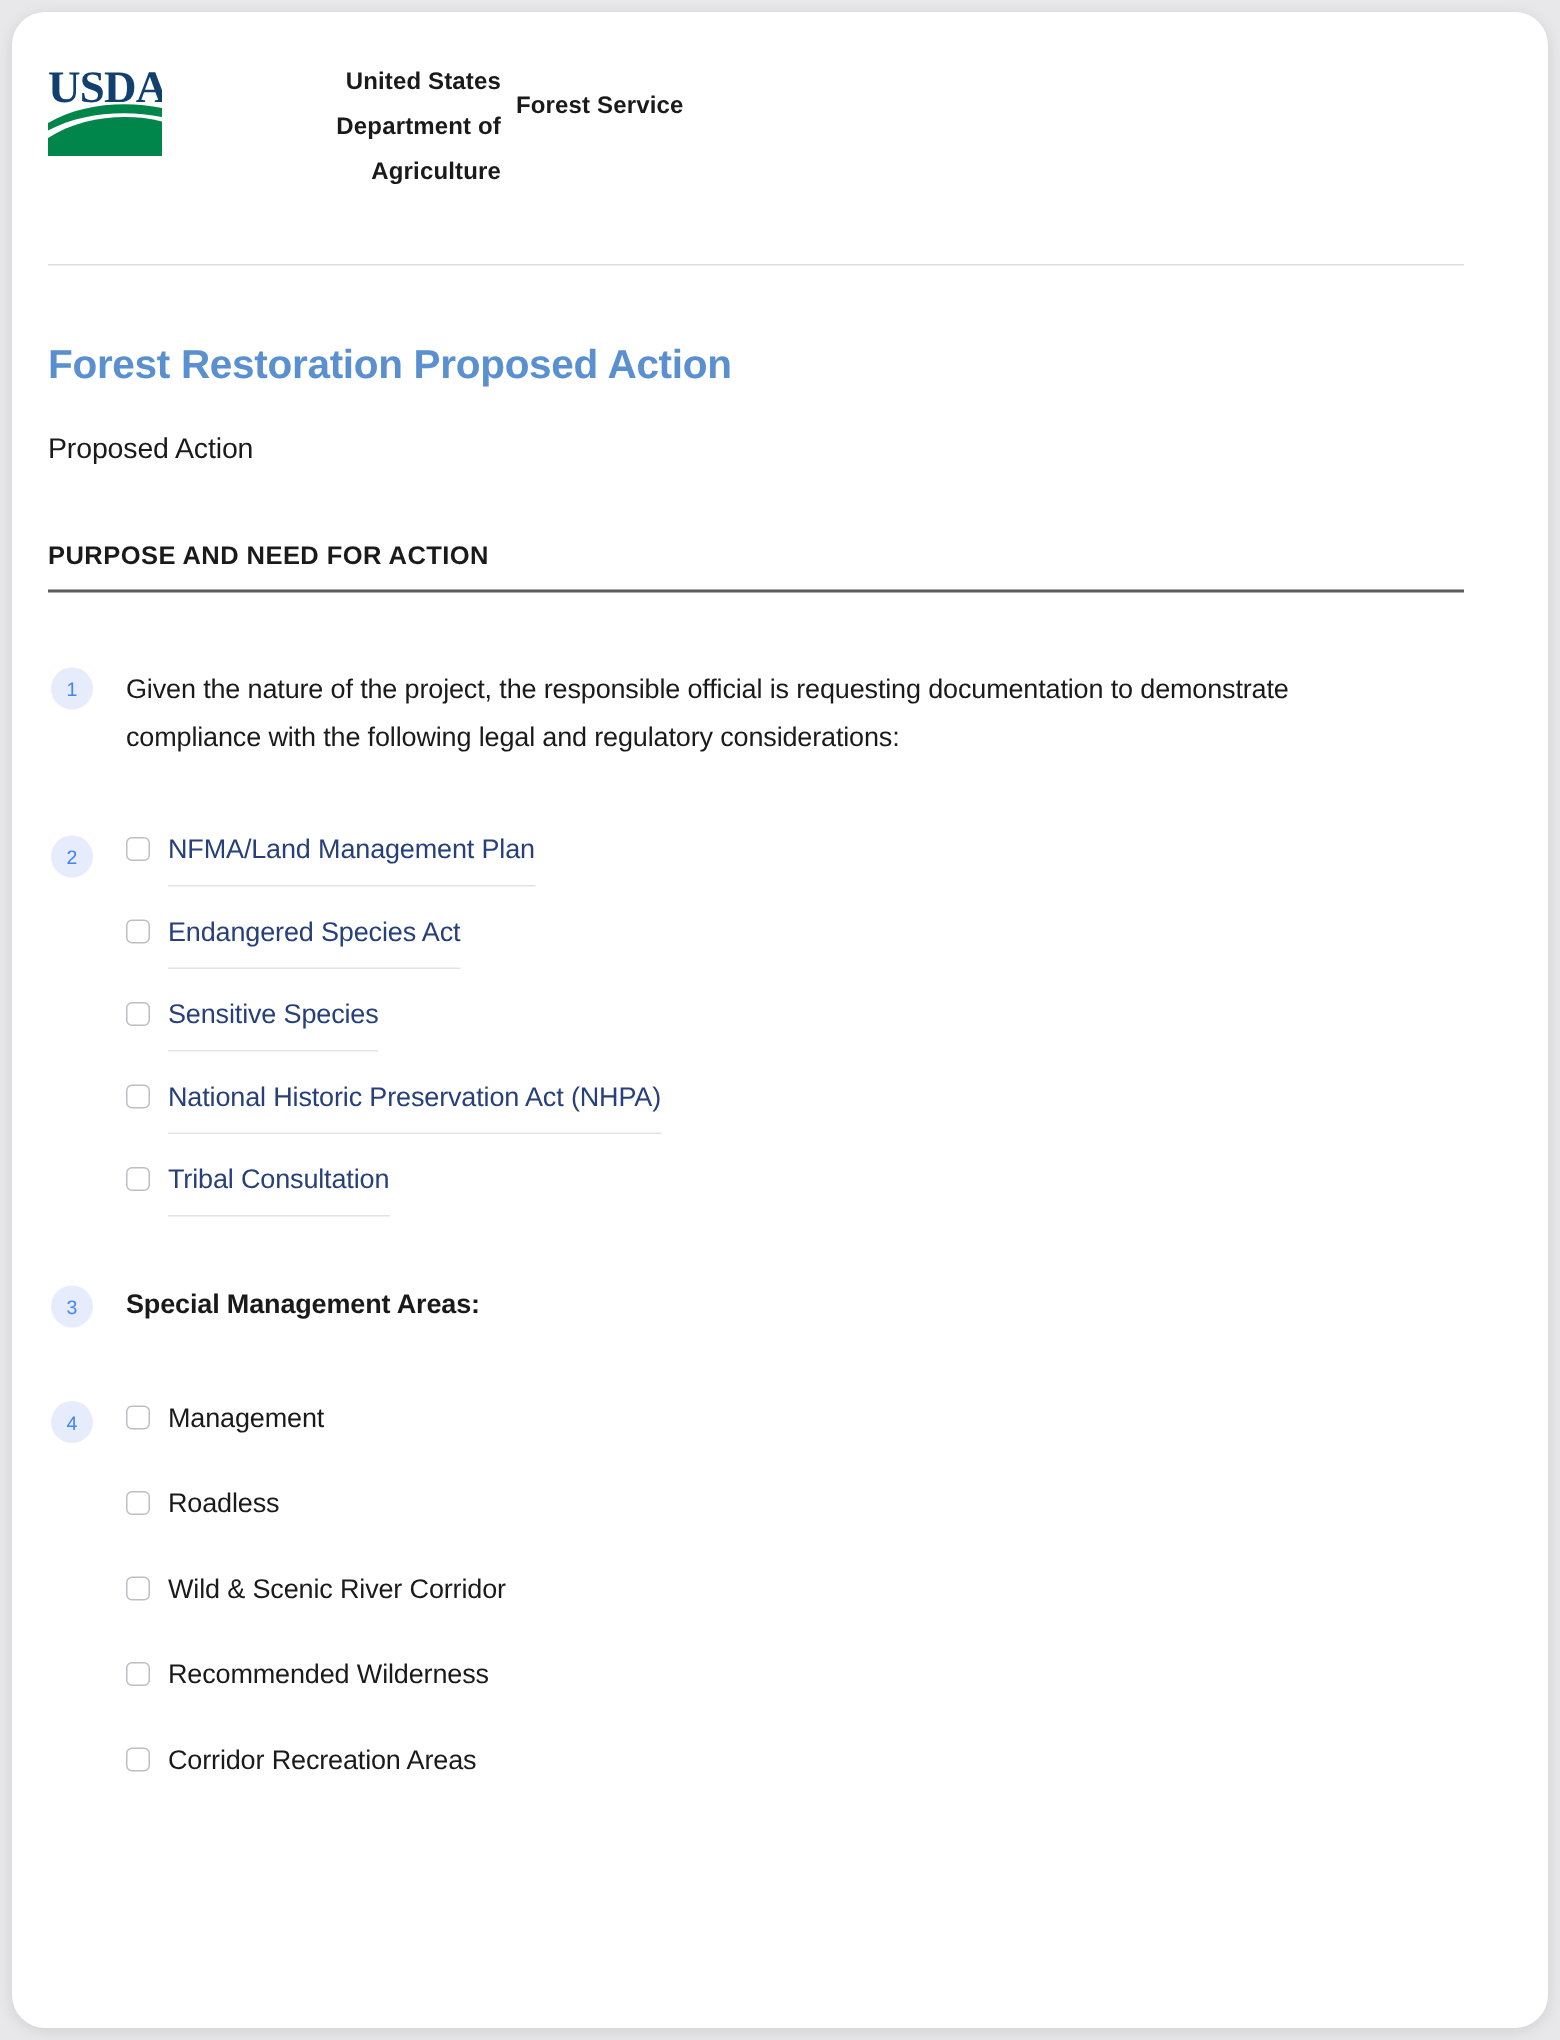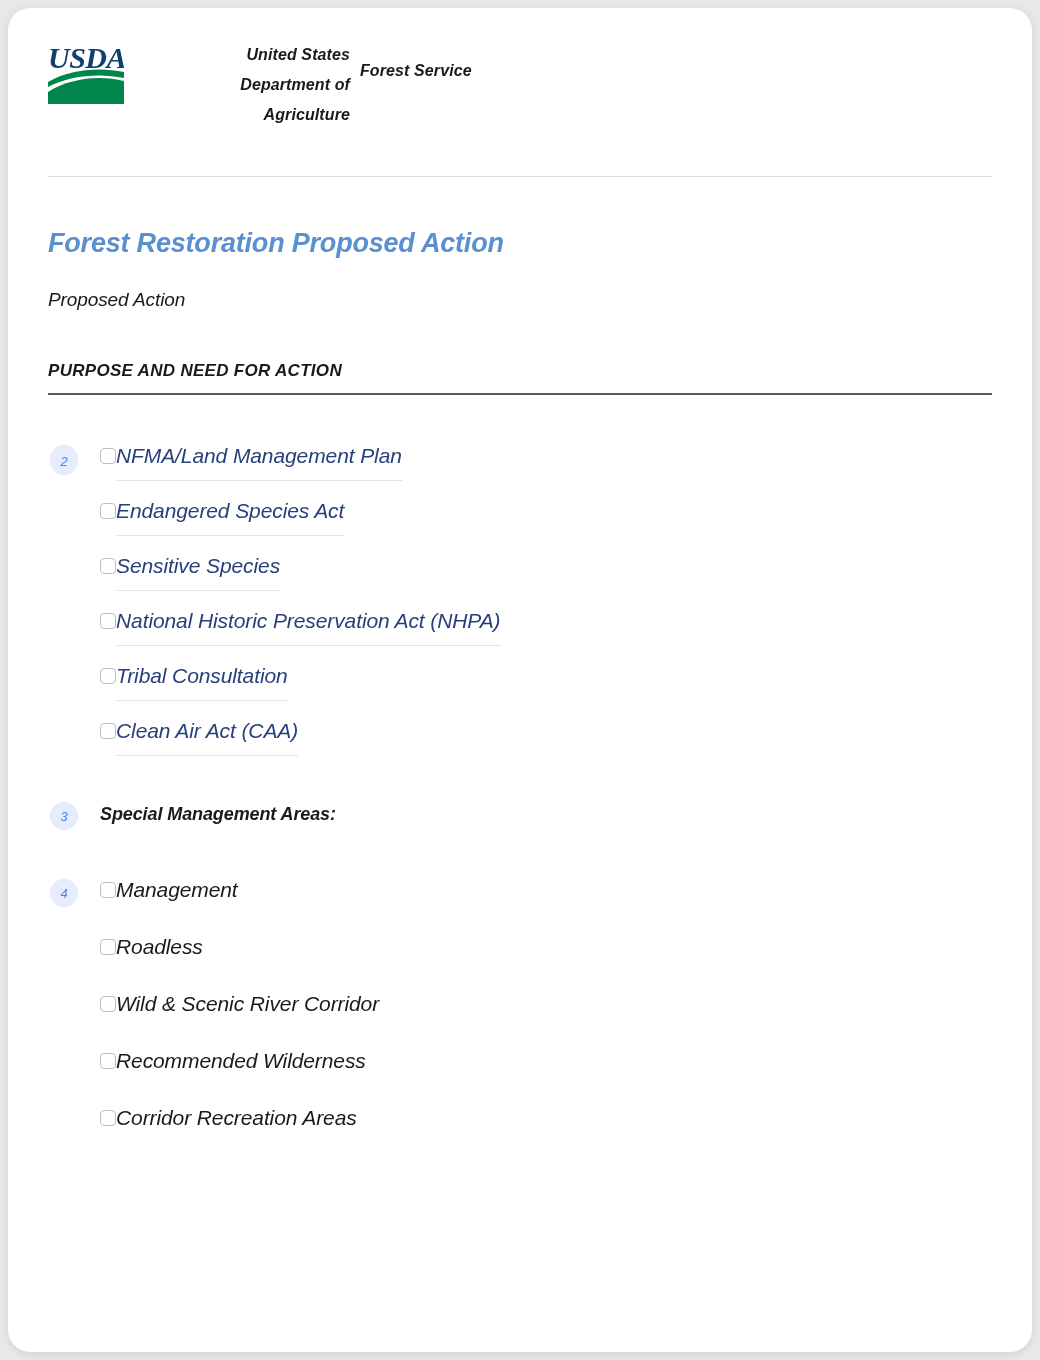--- a/index.html
+++ b/index.html
@@ -18,24 +18,23 @@
     top: 8px;
     width: 1024px;
     height: 1344px;
     background: #ffffff;
     border-radius: 22px;
     box-shadow: 0 2px 10px rgba(0,0,0,0.10);
     overflow: hidden;
   }
   .inner {
     position: absolute;
-    left: 40px;
+    left: 24px;
     top: 24px;
     width: 944px;
-    font-style: italic;
   }
 
   
   .header {
     display: flex;
     align-items: flex-start;
     padding-top: 8px;
     height: 120px;
   }
   .logo {
@@ -142,21 +141,22 @@
   .chk {
     width: 16px;
     height: 16px;
     flex: 0 0 16px;
     border: 1.5px solid #bdbdc4;
     border-radius: 4px;
     background: #ffffff;
     margin-top: 5px;
   }
   .chk-text {
-    font-size: 21px;
+    margin-left: 12px;
+    font-size: 18px;
     line-height: 26px;
     letter-spacing: -0.1px;
     white-space: nowrap;
   }
 
   
   .list-a { margin-top: 46px; position: relative; }
   .list-a .badge { position: absolute; left: 2px; top: 4px; }
   .list-a .rows { padding-left: 52px; }
   .list-a .chk-row { margin-bottom: 17px; }
@@ -204,20 +204,21 @@
 
     <div class="rule-light"></div>
 
     <div class="doc-title">Forest Restoration Proposed Action</div>
     <div class="subtitle">Proposed Action</div>
     <div class="section-label">PURPOSE AND NEED FOR ACTION</div>
     <div class="rule-dark"></div>
 
     <div class="block block-1">
       <div class="badge">1</div>
+      <div class="para">Given the nature of the project, the responsible official is requesting documentation to demonstrate compliance with the following legal and regulatory considerations:</div>
     </div>
 
     <div class="list list-a">
       <div class="badge">2</div>
       <div class="rows">
 
         <div class="chk-row">
           <div class="chk"></div>
           <div class="chk-text">NFMA/Land Management Plan</div>
         </div>
@@ -235,24 +236,20 @@
         <div class="chk-row">
           <div class="chk"></div>
           <div class="chk-text">National Historic Preservation Act (NHPA)</div>
         </div>
 
         <div class="chk-row">
           <div class="chk"></div>
           <div class="chk-text">Tribal Consultation</div>
         </div>
 
-        <div class="chk-row">
-          <div class="chk"></div>
-          <div class="chk-text">Clean Air Act (CAA)</div>
-        </div>
 
       </div>
     </div>
 
     <div class="block block-3">
       <div class="badge">3</div>
       <div class="heading-3">Special Management Areas:</div>
     </div>
 
     <div class="list list-b">

